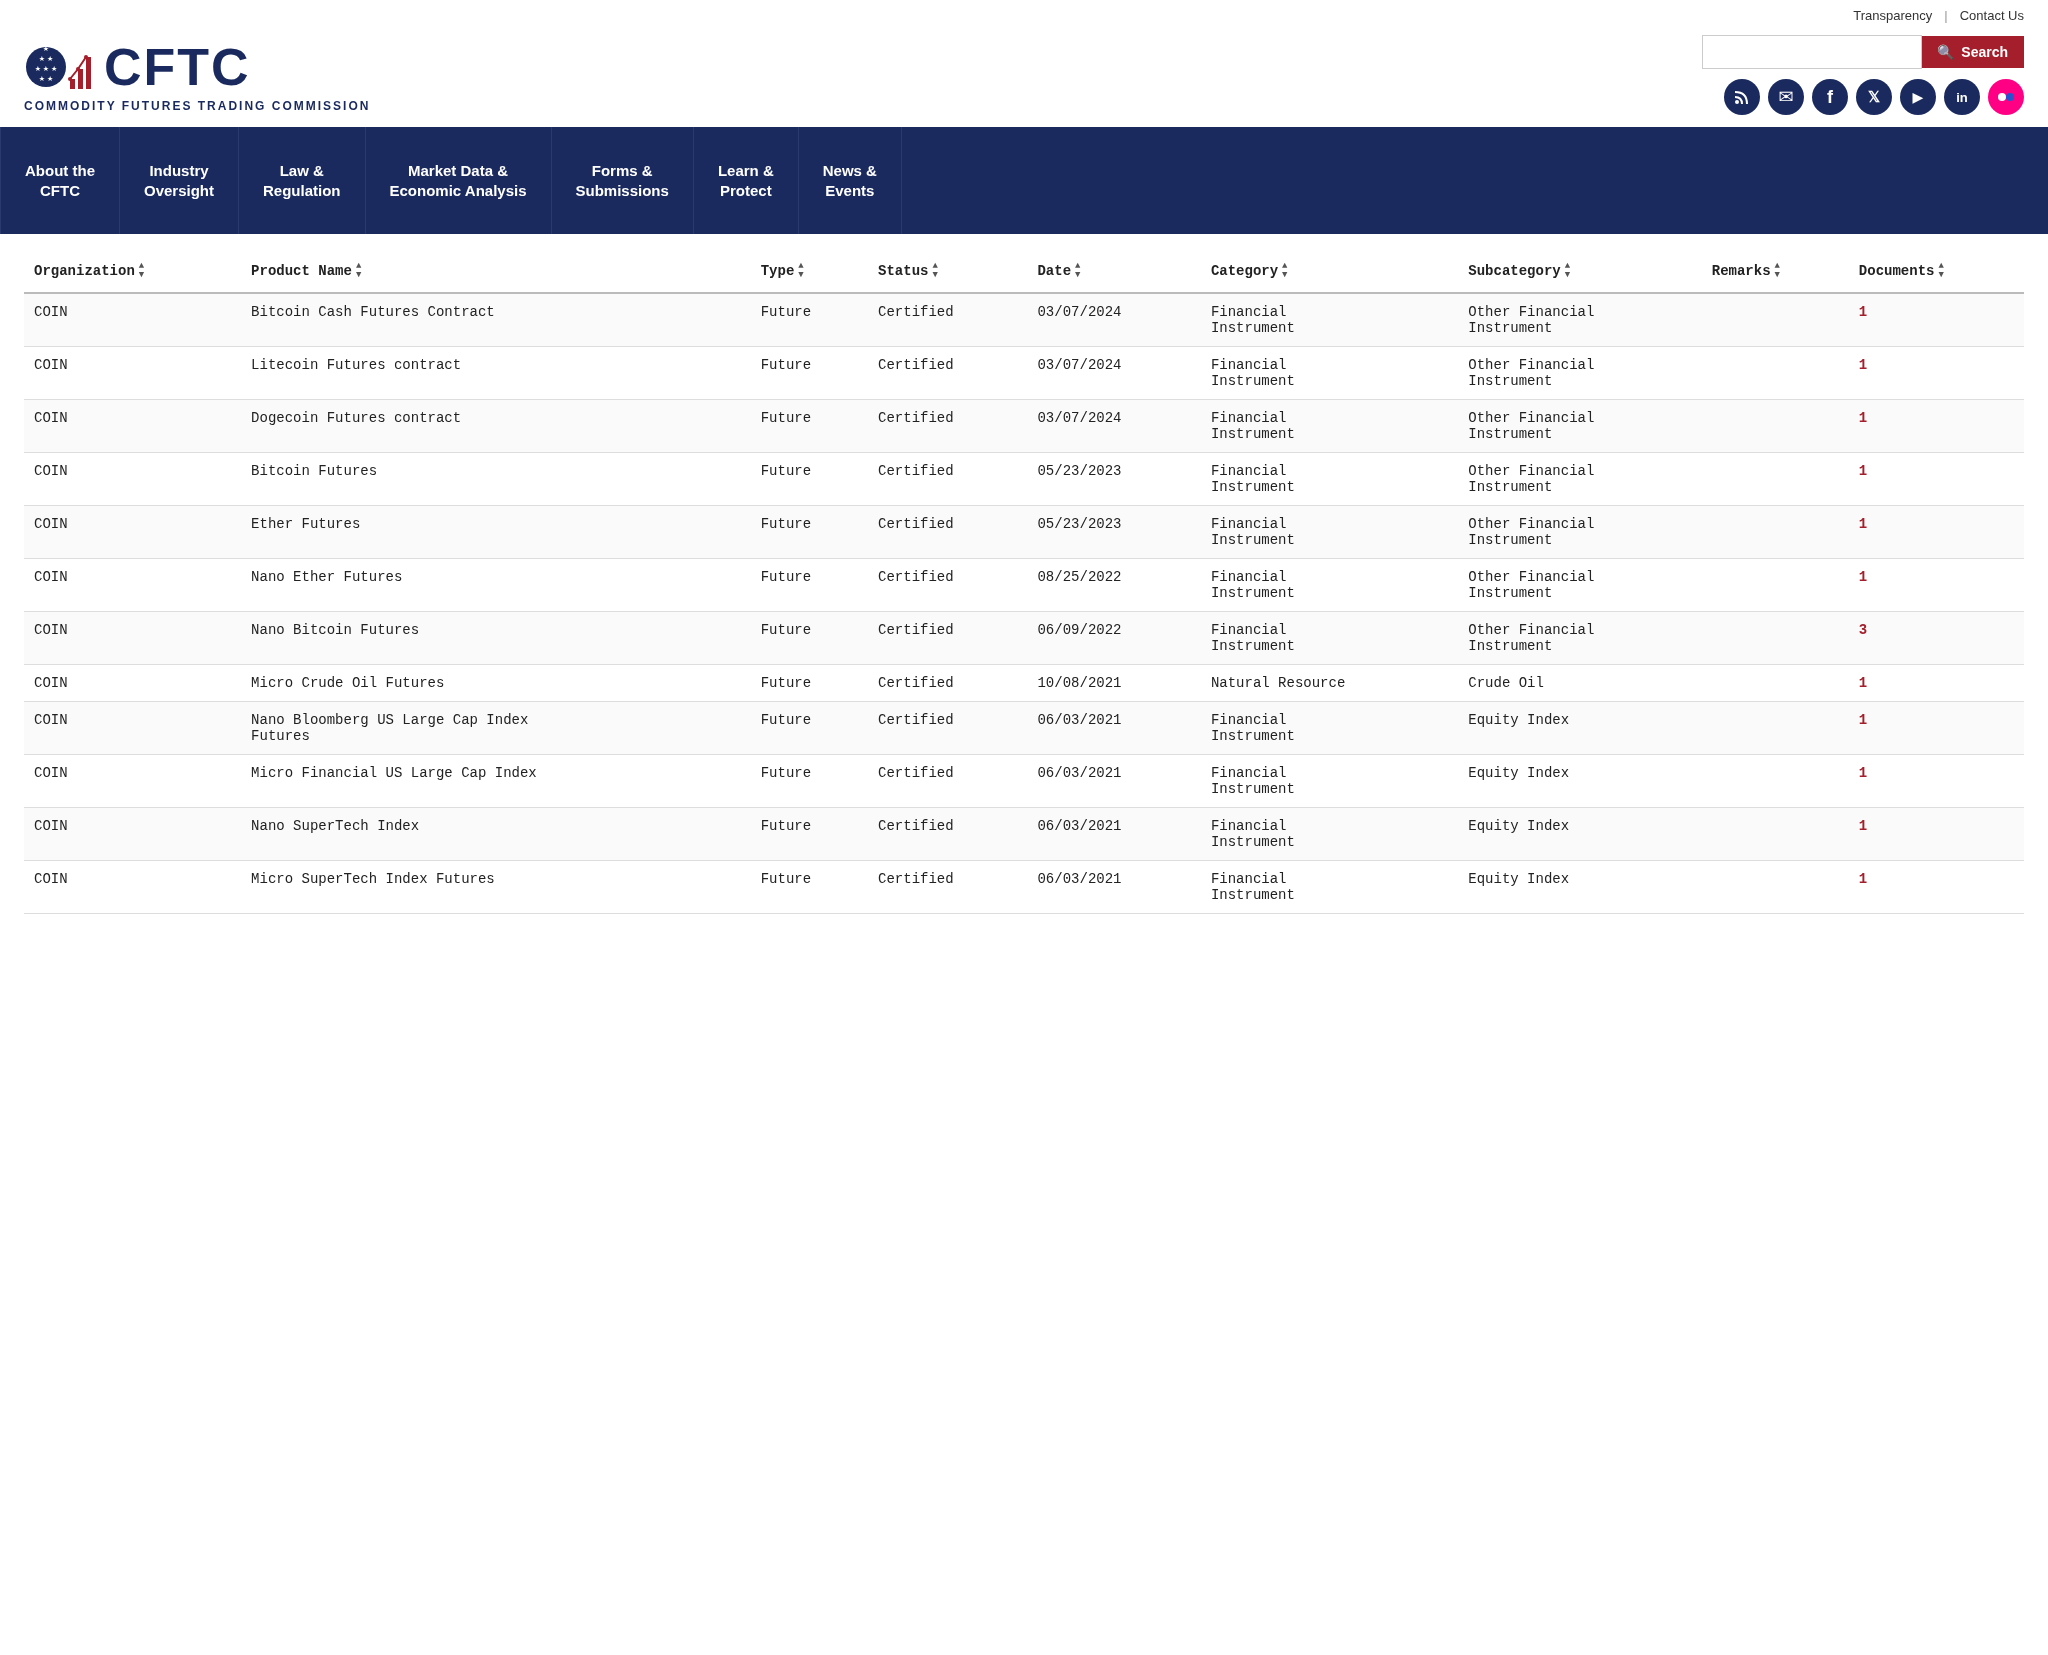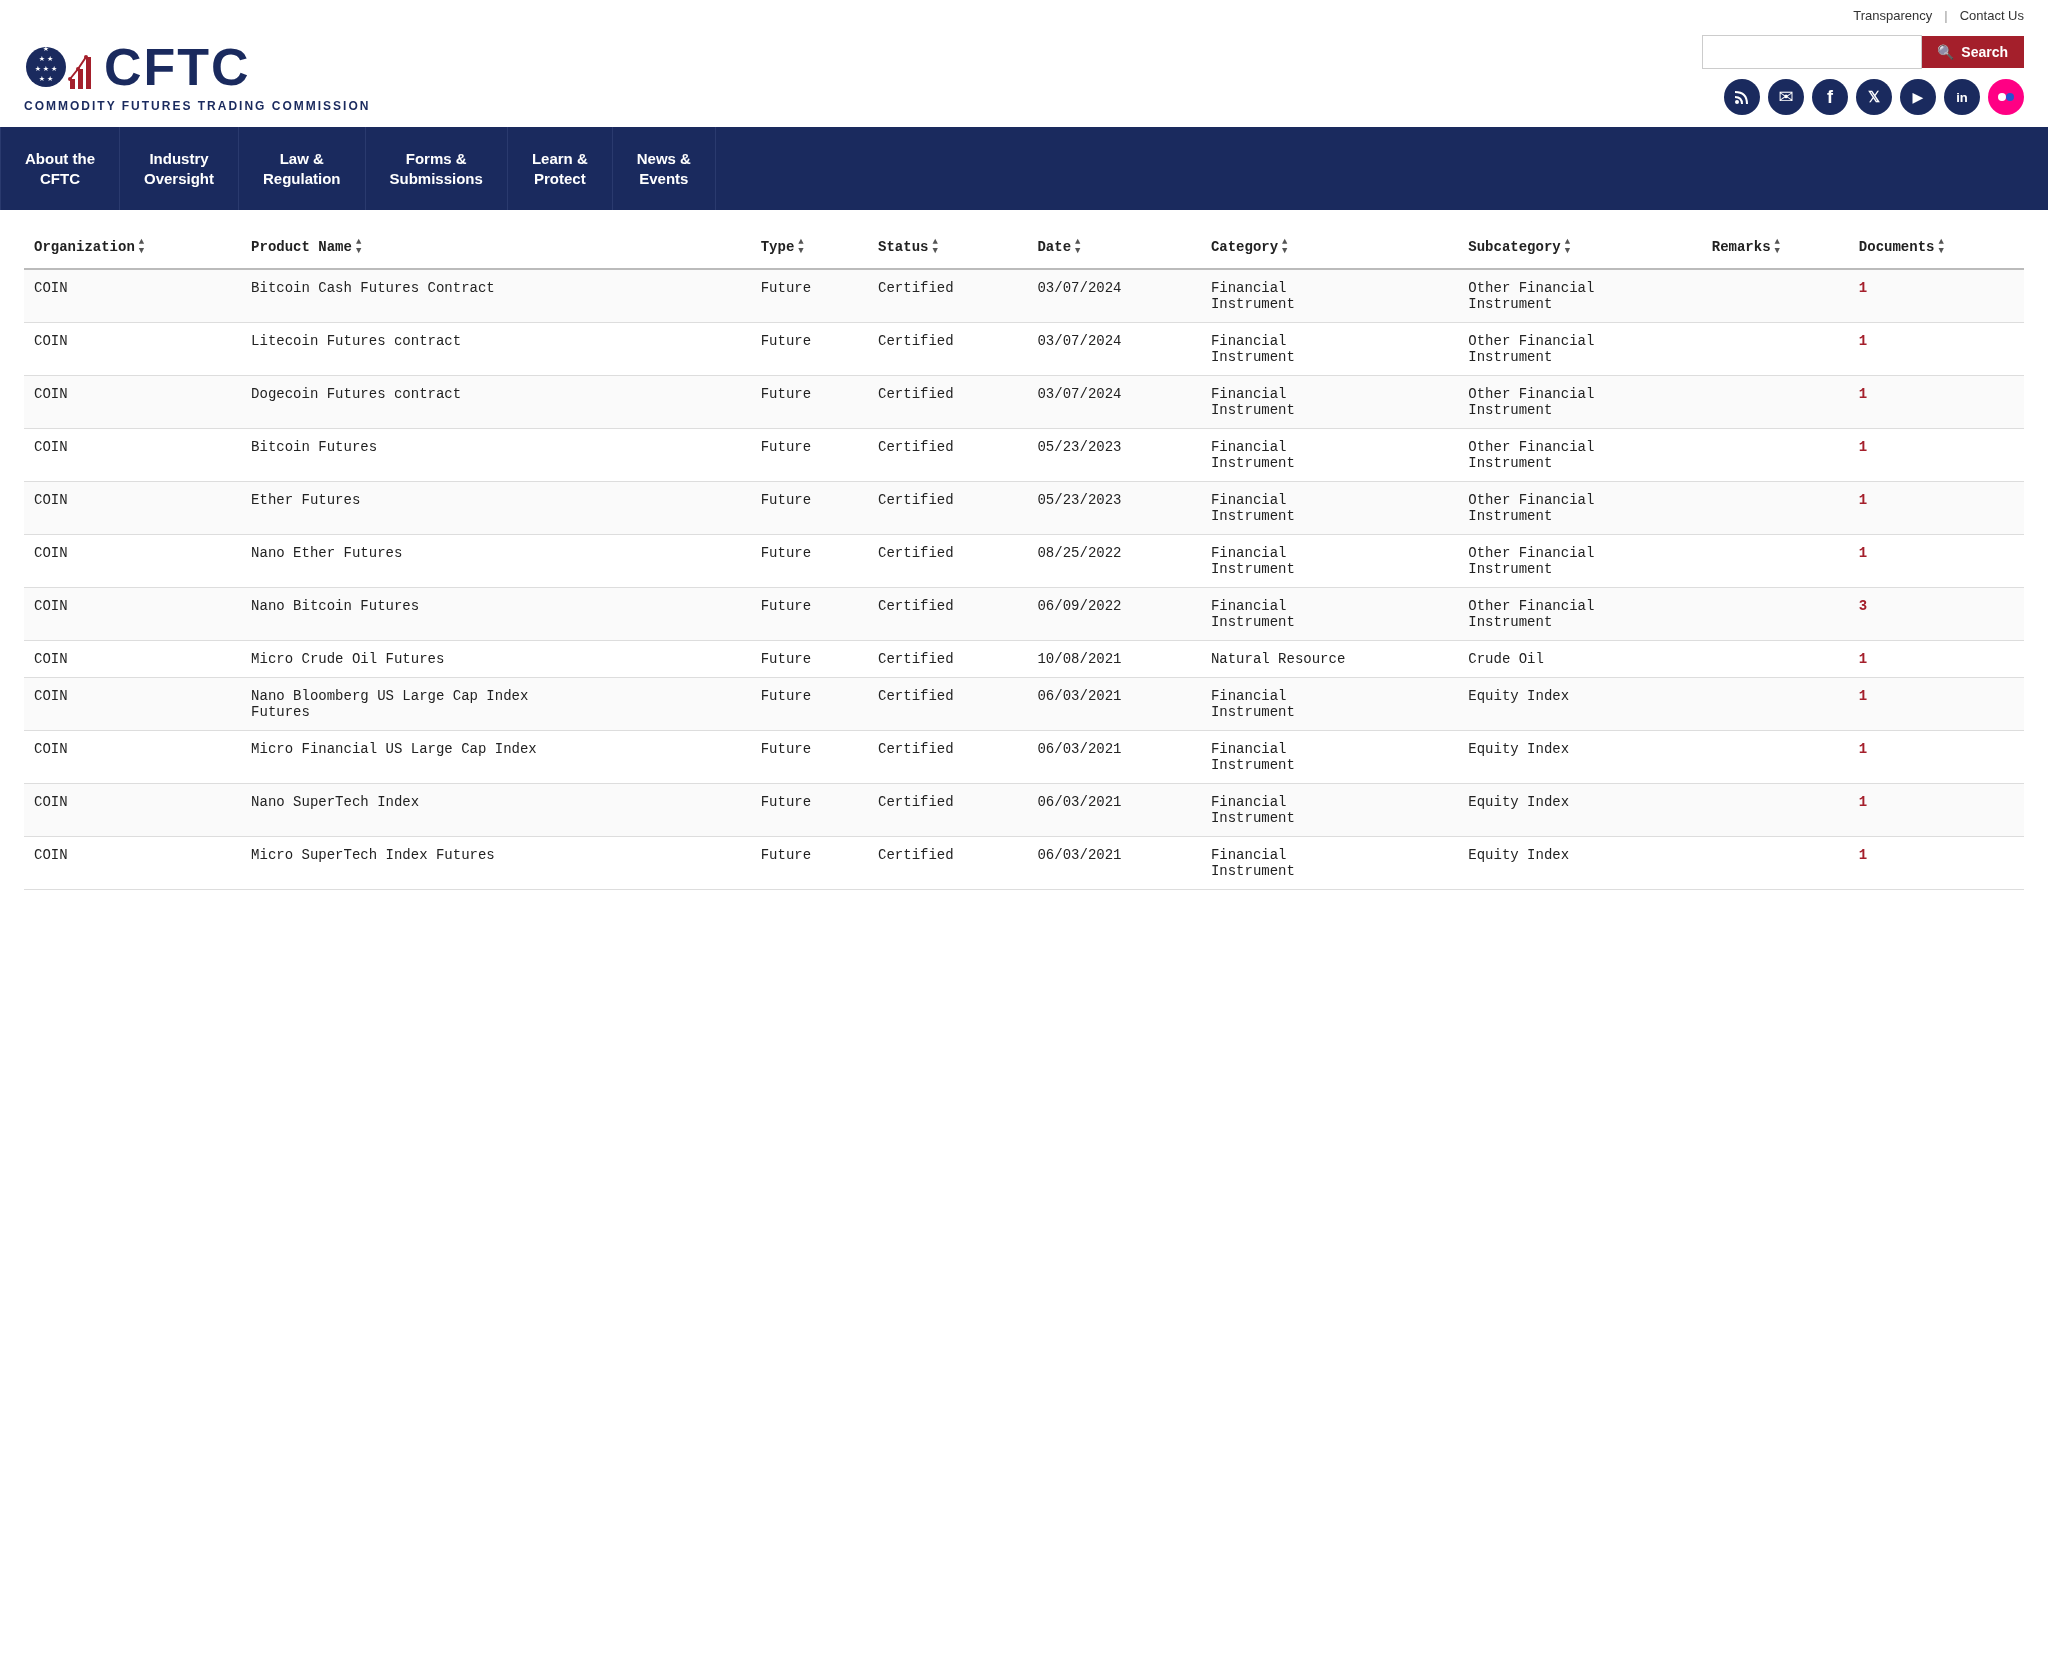--- a/index.html
+++ b/index.html
@@ -107,21 +107,21 @@
     
     nav {
       background: #1a2a5e;
       display: flex;
       align-items: stretch;
     }
     .nav-item {
       color: #fff;
       font-size: 15px;
       font-weight: bold;
-      padding: 22px 24px;
+      padding: 34px 24px;
       cursor: pointer;
       white-space: pre-line;
       text-align: center;
       border-right: 1px solid #2a3a6e;
       line-height: 1.3;
     }
     .nav-item:first-child { border-left: 1px solid #2a3a6e; }
 
     
     .main-content {
@@ -241,20 +241,22 @@
   </div>
 </div>
 
 <nav id="main-nav">
     <div class="nav-item">About the
 CFTC</div>
     <div class="nav-item">Industry
 Oversight</div>
     <div class="nav-item">Law &amp;
 Regulation</div>
+    <div class="nav-item">Market Data &amp;
+Economic Analysis</div>
     <div class="nav-item">Forms &amp;
 Submissions</div>
     <div class="nav-item">Learn &amp;
 Protect</div>
     <div class="nav-item">News &amp;
 Events</div>
   </nav>
 
 <div class="main-content">
   <table>

